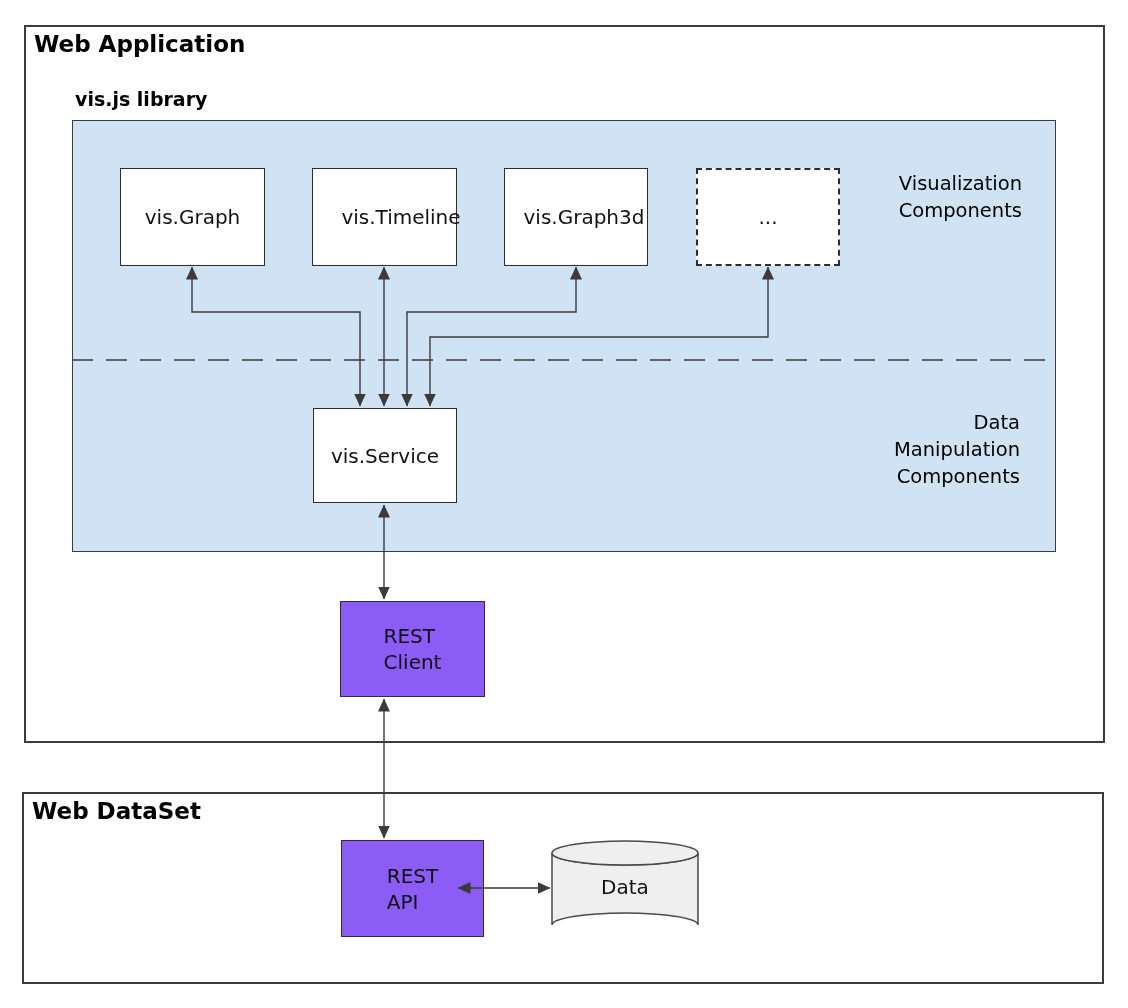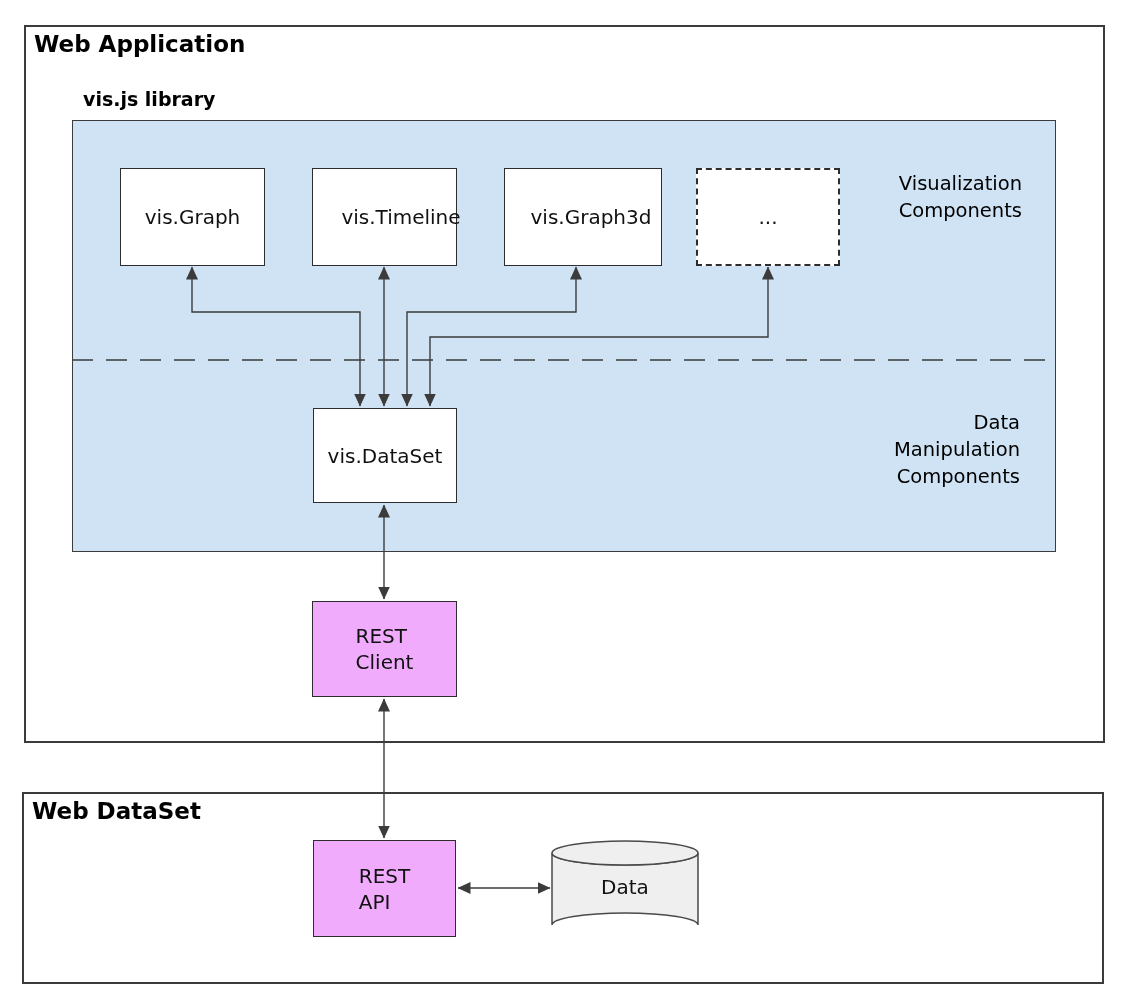--- a/index.html
+++ b/index.html
@@ -49,21 +49,21 @@
     display: flex;
     align-items: center;
     justify-content: center;
     text-align: left;
     font-size: 20px;
     color: #111111;
     white-space: pre-line;
     line-height: 26px;
     z-index: 2;
   }
-  .node.gray { background: #f0abfc; }
+  .node.gray { background: #8b5cf6; margin-left: 28px; }
   .node.dashed { border: 2px dashed #2d2d2d; }
   .group-label {
     position: absolute;
     font-weight: normal;
     font-size: 19.5px;
     line-height: 27px;
     color: #000000;
     text-align: right;
     white-space: pre-line;
     z-index: 2;
@@ -86,44 +86,44 @@
   }
 </style>
 </head>
 <body>
 
 <div class="canvas">
 
   <div class="panel" style="left:24px; top:25px; width:1081px; height:718px;"></div>
   <div class="panel-title" style="left:34px; top:31px;">Web Application</div>
 
-  <div class="sub-label" style="left:83px; top:88px;">vis.js library</div>
+  <div class="sub-label" style="left:75px; top:88px;">vis.js library</div>
   <div class="blue-panel"></div>
 
   <div class="node" style="left:120px; top:168px; width:145px; height:98px;">
     <span>vis.Graph</span>
   </div>
   <div class="node" style="left:312px; top:168px; width:145px; height:98px;padding-left:33px;">
     <span>vis.Timeline</span>
   </div>
-  <div class="node" style="left:504px; top:168px; width:158px; height:98px;padding-left:16px;">
+  <div class="node" style="left:504px; top:168px; width:144px; height:98px;padding-left:16px;">
     <span>vis.Graph3d</span>
   </div>
   <div class="node dashed" style="left:696px; top:168px; width:144px; height:98px;">
     <span>...</span>
   </div>
 
   <div class="group-label" style="left:822px; top:170px; width:200px;">Visualization
 Components</div>
   <div class="group-label" style="left:820px; top:409px; width:200px;">Data
 Manipulation
 Components</div>
 
   <div class="node" style="left:313px; top:408px; width:144px; height:95px;">
-    <span>vis.DataSet</span>
+    <span>vis.Service</span>
   </div>
 
   <div class="node gray" style="left:312px; top:601px; width:145px; height:96px;">
     <span>REST
 Client</span>
   </div>
 
   <div class="panel" style="left:22px; top:792px; width:1082px; height:192px;"></div>
   <div class="panel-title" style="left:32px; top:798px;">Web DataSet</div>
 

